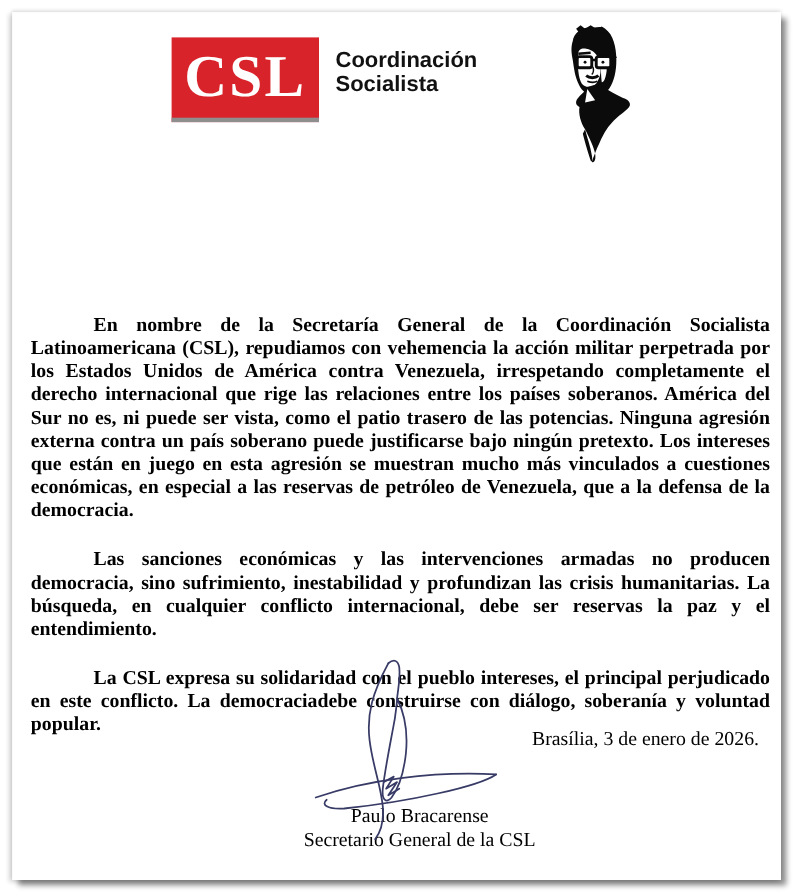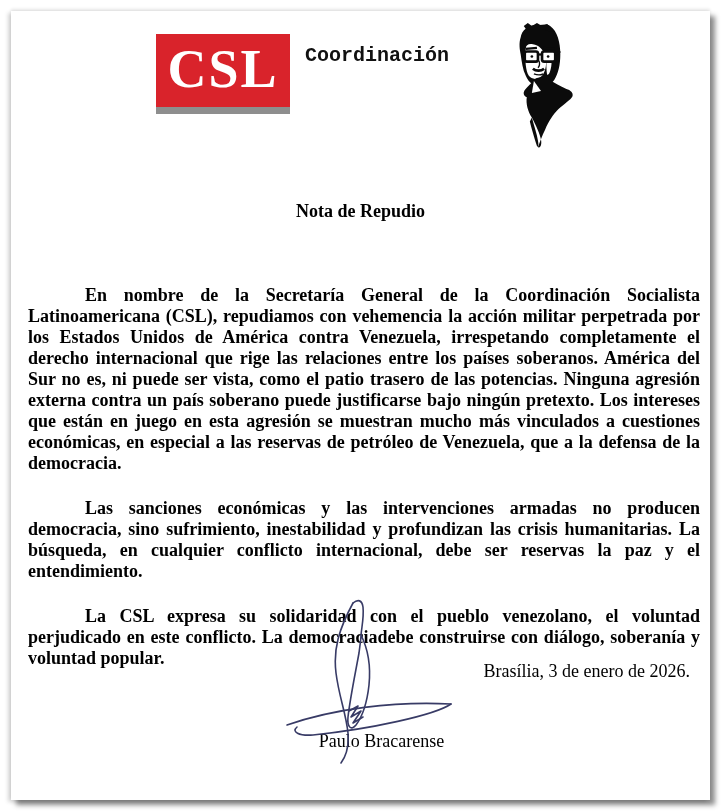--- a/index.html
+++ b/index.html
@@ -4,30 +4,30 @@
 <style>
   html,body{margin:0;padding:0;background:#ffffff;width:721px;height:811px;overflow:hidden;}
   .canvas{position:relative;width:721px;height:811px;font-family:"Liberation Serif",serif;color:#000;}
   .page{
     position:absolute;left:11px;top:11px;width:699px;height:789px;background:#fff;
     box-shadow:5px 5px 5px rgba(0,0,0,0.45),-3px 2px 4px rgba(0,0,0,0.16),0 -2px 3px rgba(0,0,0,0.10);
   }
   
   .logo-box{
     position:absolute;left:145px;top:23px;width:134px;height:73px;
-    border-bottom:7px solid #84cc16;
+    border-bottom:4px solid #84cc16;
     display:flex;align-items:center;justify-content:center;
   }
   .logo-abbr{
     font-family:"Liberation Serif",serif;font-weight:bold;color:#fff;
     font-size:54px;letter-spacing:2px;line-height:1;padding-bottom:4px;
   }
   .org-name{
     position:absolute;left:294px;top:34px;
-    font-family:Liberation Mono, monospace;font-weight:bold;
+    font-family:Liberation Sans, sans-serif;font-weight:bold;
     font-size:20px;line-height:21.5px;color:#111;
   }
   .portrait{position:absolute;left:492px;top:11px;width:74px;height:128px;}
   
   .doc-title{
     position:absolute;left:0;right:0;top:190px;text-align:center;
     font-weight:bold;font-size:18px;
   }
   .body-text{
     position:absolute;left:17px;top:274px;width:672px;
@@ -49,20 +49,21 @@
 
 <div class="canvas">
   <div class="page">
 
     <div class="logo-box" style="background: rgb(217, 35, 43); border-bottom-color: rgb(142, 142, 142);">
       <span class="logo-abbr">CSL</span>
     </div>
 
     <div class="org-name">
       <div>Coordinación</div>
+      <div>Socialista</div>
     </div>
 
     <svg class="portrait" viewBox="0 0 72 126" aria-hidden="true">
 
       <path d="M34 3 C25 2 18 8 17 15 C15 21 16 27 17 32 C18 39 19 47 22 53 C24 58 28 62 32 63 C38 65 46 63 50 57 C54 51 56 42 56 32 C56 20 53 9 46 4 C42 1 38 3.5 34 3 Z" fill="#0b0b0b"></path>
       <path d="M20 4 L24 1 L28 4 L33 1 L38 4 L43 2 L47 6 L51 10 L45 9 L38 7 L30 7 L23 8 Z" fill="#0b0b0b"></path>
 
       <path d="M22 26 C22 23 25 21 29 22 C35 23 39 27 41 33 C43 40 42 48 38 53 C34 57 28 57 25 53 C22 48 21 38 22 26 Z" fill="#ffffff"></path>
       <path d="M44 30 C47 33 48 38 47 44 C46 49 45 52 43 52 C42 46 42 36 43 31 Z" fill="#ffffff"></path>
 
@@ -78,37 +79,37 @@
       <path d="M35 38 C36 41 36 43 34 45" stroke="#0b0b0b" stroke-width="1.3" fill="none"></path>
       <path d="M29 46 C32 48.5 37 48.5 40 46" stroke="#0b0b0b" stroke-width="2.6" fill="none"></path>
       <path d="M30 51 C33 52.2 37 52.2 39 51" stroke="#0b0b0b" stroke-width="1.4" fill="none"></path>
 
       <path d="M31 56 C28 60 24 63 21 67 C19 70 20 73 23 74 C22 80 24 88 28 94 C32 102 36 110 37 116 C38 121 36 125 34 123 C36 118 38 112 41 106 C45 97 49 91 54 86 C60 80 66 77 68 73 C69 70 66 67 62 66 C56 63 50 60 46 57 C41 54 35 54 31 56 Z" fill="#0b0b0b"></path>
       <path d="M28 94 C30 102 33 110 34 117 C35 122 34 124 33 122 C31 116 28 106 26 98 Z" fill="#0b0b0b"></path>
 
       <path d="M30 58 L37 68 L28 70 Z" fill="#ffffff"></path>
     </svg>
 
-    <div class="doc-title">Nota de Repudio</div>
 
     <div class="body-text">
       <p>En nombre de la Secretaría General de la Coordinación Socialista Latinoamericana (CSL), repudiamos con vehemencia la acción militar perpetrada por los Estados Unidos de América contra Venezuela, irrespetando completamente el derecho internacional que rige las relaciones entre los países soberanos. América del Sur no es, ni puede ser vista, como el patio trasero de las potencias. Ninguna agresión externa contra un país soberano puede justificarse bajo ningún pretexto. Los intereses que están en juego en esta agresión se muestran mucho más vinculados a cuestiones económicas, en especial a las reservas de petróleo de Venezuela, que a la defensa de la democracia.</p>
       <p>Las sanciones económicas y las intervenciones armadas no producen democracia, sino sufrimiento, inestabilidad y profundizan las crisis humanitarias. La búsqueda, en cualquier conflicto internacional, debe ser reservas la paz y el entendimiento.</p>
-      <p>La CSL expresa su solidaridad con el pueblo venezolano, el voluntad perjudicado en este conflicto. La democraciadebe construirse con diálogo, soberanía y voluntad popular.</p>
+      <p>La CSL expresa su solidaridad con el pueblo intereses, el principal perjudicado en este conflicto. La democraciadebe construirse con diálogo, soberanía y voluntad popular.</p>
     </div>
 
     <div class="date-line">Brasília, 3 de enero de 2026.</div>
 
     <svg class="signature-svg" viewBox="0 0 180 180" aria-hidden="true">
       <path class="sig-stroke" d="M74 8 C60 34 54 54 57 78 C60 102 67 118 69 138 C70 150 68 160 62 168" stroke="#383b66"></path>
       <path class="sig-stroke" d="M74 8 C79 4 83 5 84 12 C85 22 83 30 82 40" stroke="#383b66"></path>
       <path class="sig-stroke" d="M82 40 C89 54 92 70 90 90 C88 108 83 122 77 130 C72 136 68 132 69 122 C71 104 76 80 80 58 C81 50 82 44 82 40" stroke="#383b66"></path>
       <path class="sig-stroke" d="M8 130 C54 114 114 106 172 109" stroke="#383b66"></path>
       <path class="sig-stroke" d="M172 109 C156 120 92 134 34 140 C20 141 12 137 18 132" stroke="#383b66"></path>
       <path class="sig-stroke" d="M70 116 L79 111 L72 122 L82 116 L74 128 L84 122" stroke="#383b66"></path>
     </svg>
 
     <div class="sign-block">
       <div>Paulo Bracarense</div>
+      <div>Secretario General de la CSL</div>
     </div>
 
   </div>
 </div>
 
 </body></html>

